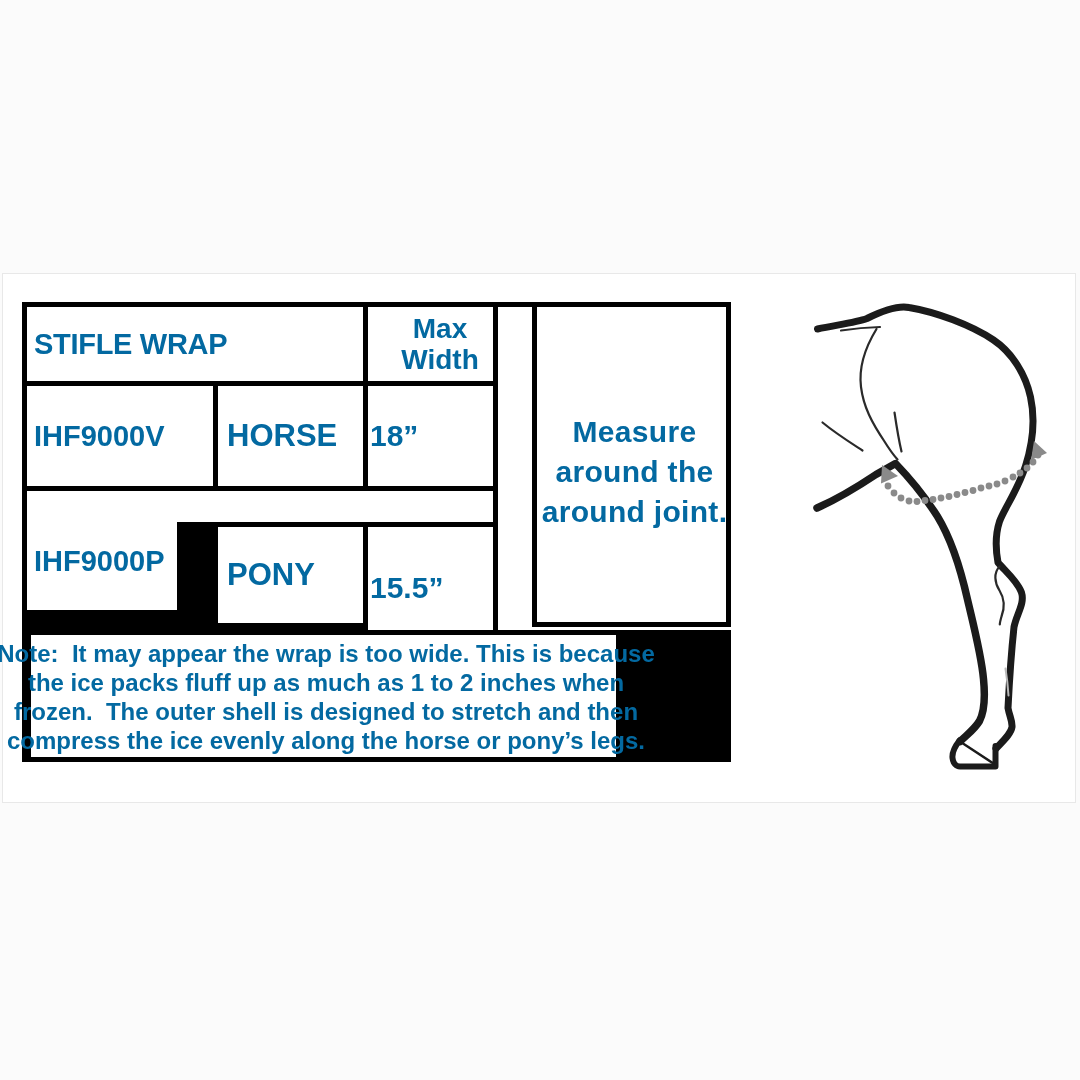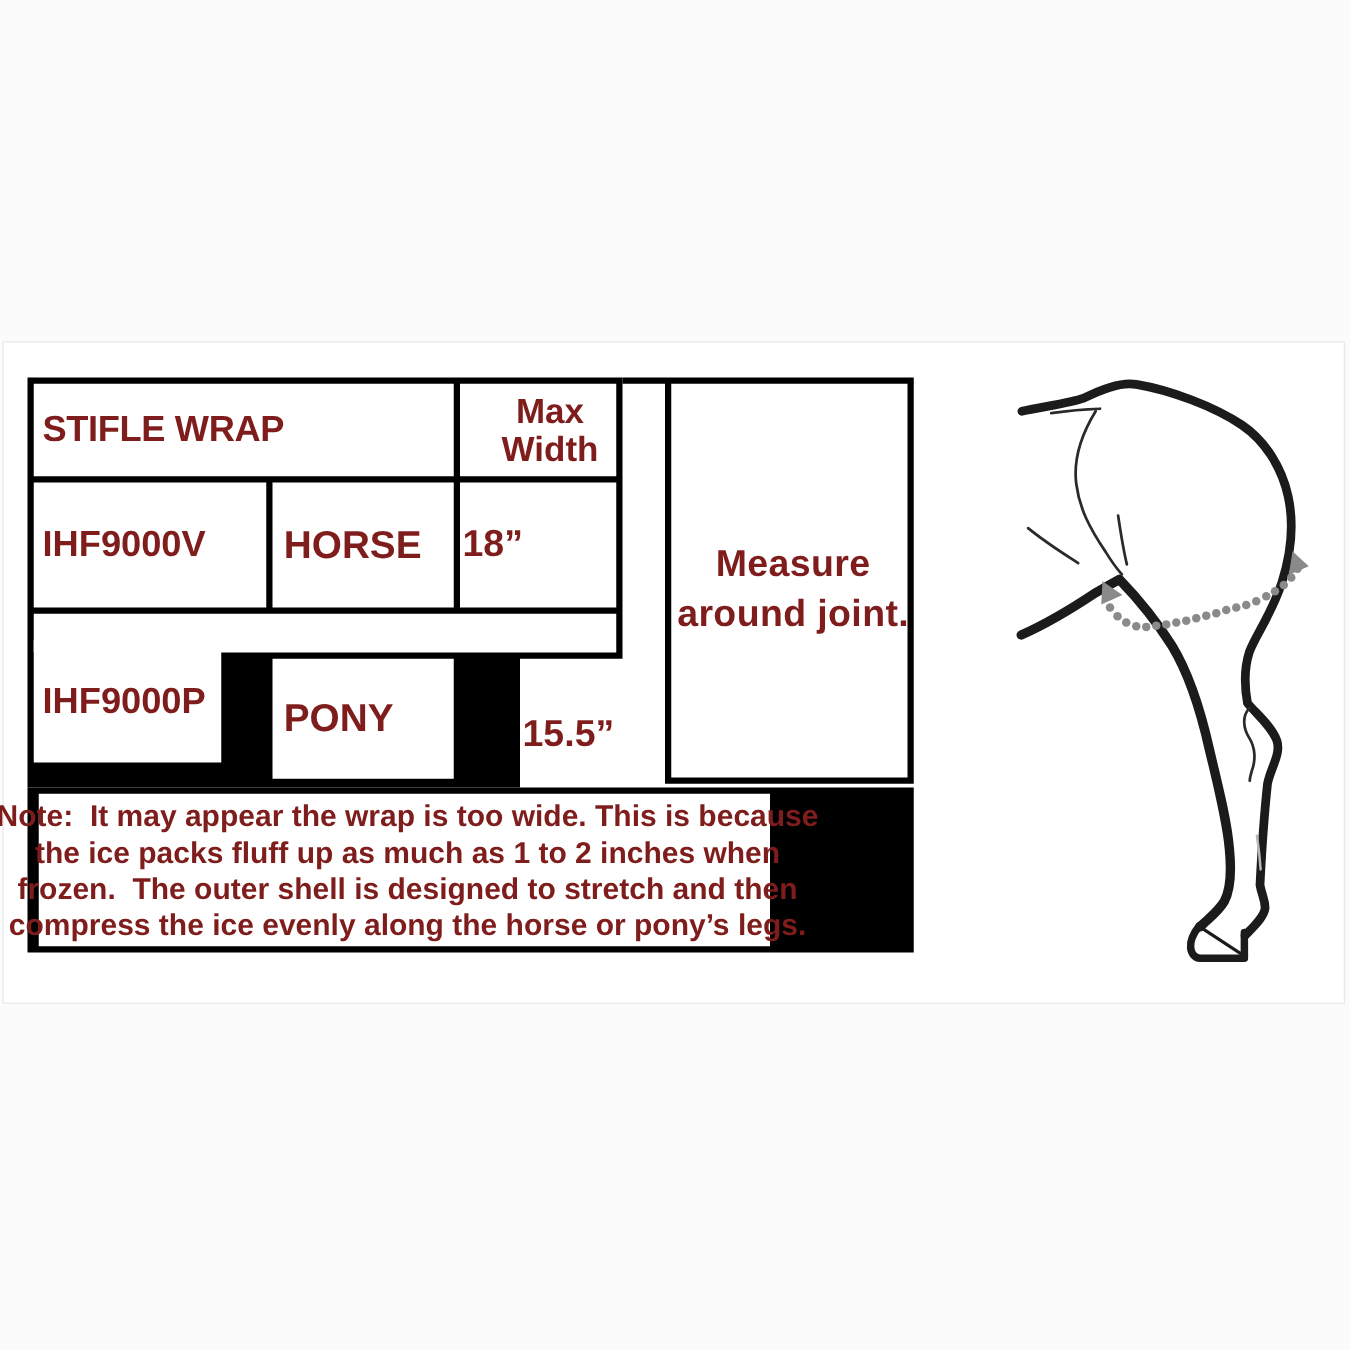--- a/index.html
+++ b/index.html
@@ -1,17 +1,17 @@
 <!DOCTYPE html>
 <html><head>
 <meta charset="utf-8">
 <style>
   html,body{margin:0;padding:0;background:#fbfbfb;}
   .page{position:relative;width:1080px;height:1080px;background:#fbfbfb;overflow:hidden;
-        font-family:"Liberation Sans","DejaVu Sans",sans-serif;font-weight:700;color:#7f1d1d;}
+        font-family:"Liberation Sans","DejaVu Sans",sans-serif;font-weight:700;color:#0369a1;}
   .card{position:absolute;left:2px;top:273px;width:1074px;height:530px;background:#ffffff;
         border:1px solid #e8e8e8;box-sizing:border-box;}
   
   .blackrect{position:absolute;background:#000;}
   .cell{position:absolute;background:#fff;display:flex;align-items:center;box-sizing:border-box;}
   .cell span{white-space:pre;}
   .t-title{font-size:29px;letter-spacing:-0.3px;padding-left:7px;}
   .t-maxw{font-size:28px;line-height:31px;padding-left:19px;display:flex;flex-direction:column;justify-content:center;}
   .t-code{font-size:29px;padding-left:7px;}
   .t-size{font-size:31px;padding-left:9px;}
@@ -53,27 +53,28 @@
   </div>
 
   <div class="cell" style="left:27px;top:491px;width:466px;height:31px;"></div>
 
   <div class="cell t-code" style="left:27px;top:512px;width:150px;height:98px;">
     <span>IHF9000P</span>
   </div>
   <div class="cell t-size" style="left:218px;top:527px;width:145px;height:96px;">
     <span>PONY</span>
   </div>
-  <div class="cell t-width" style="left:368px;top:527px;width:125px;height:122px;margin-left:48px;">
+  <div class="cell t-width" style="left:368px;top:527px;width:125px;height:122px;">
     <span>15.5”</span>
   </div>
 
   <div class="blackrect" style="left:532px;top:302px;width:199px;height:325px;"></div>
   <div class="cell t-measure" style="left:537px;top:307px;width:189px;height:315px;">
     <span>Measure</span>
+    <span>around the</span>
     <span>around joint.</span>
   </div>
 
   <div class="blackrect" style="left:22px;top:630px;width:709px;height:132px;"></div>
   <div class="cell t-note" style="left:31px;top:635px;width:585px;height:122px;">
     <span>Note:  It may appear the wrap is too wide. This is because</span>
     <span>the ice packs fluff up as much as 1 to 2 inches when</span>
     <span>frozen.  The outer shell is designed to stretch and then</span>
     <span>compress the ice evenly along the horse or pony’s legs.</span>
   </div>

